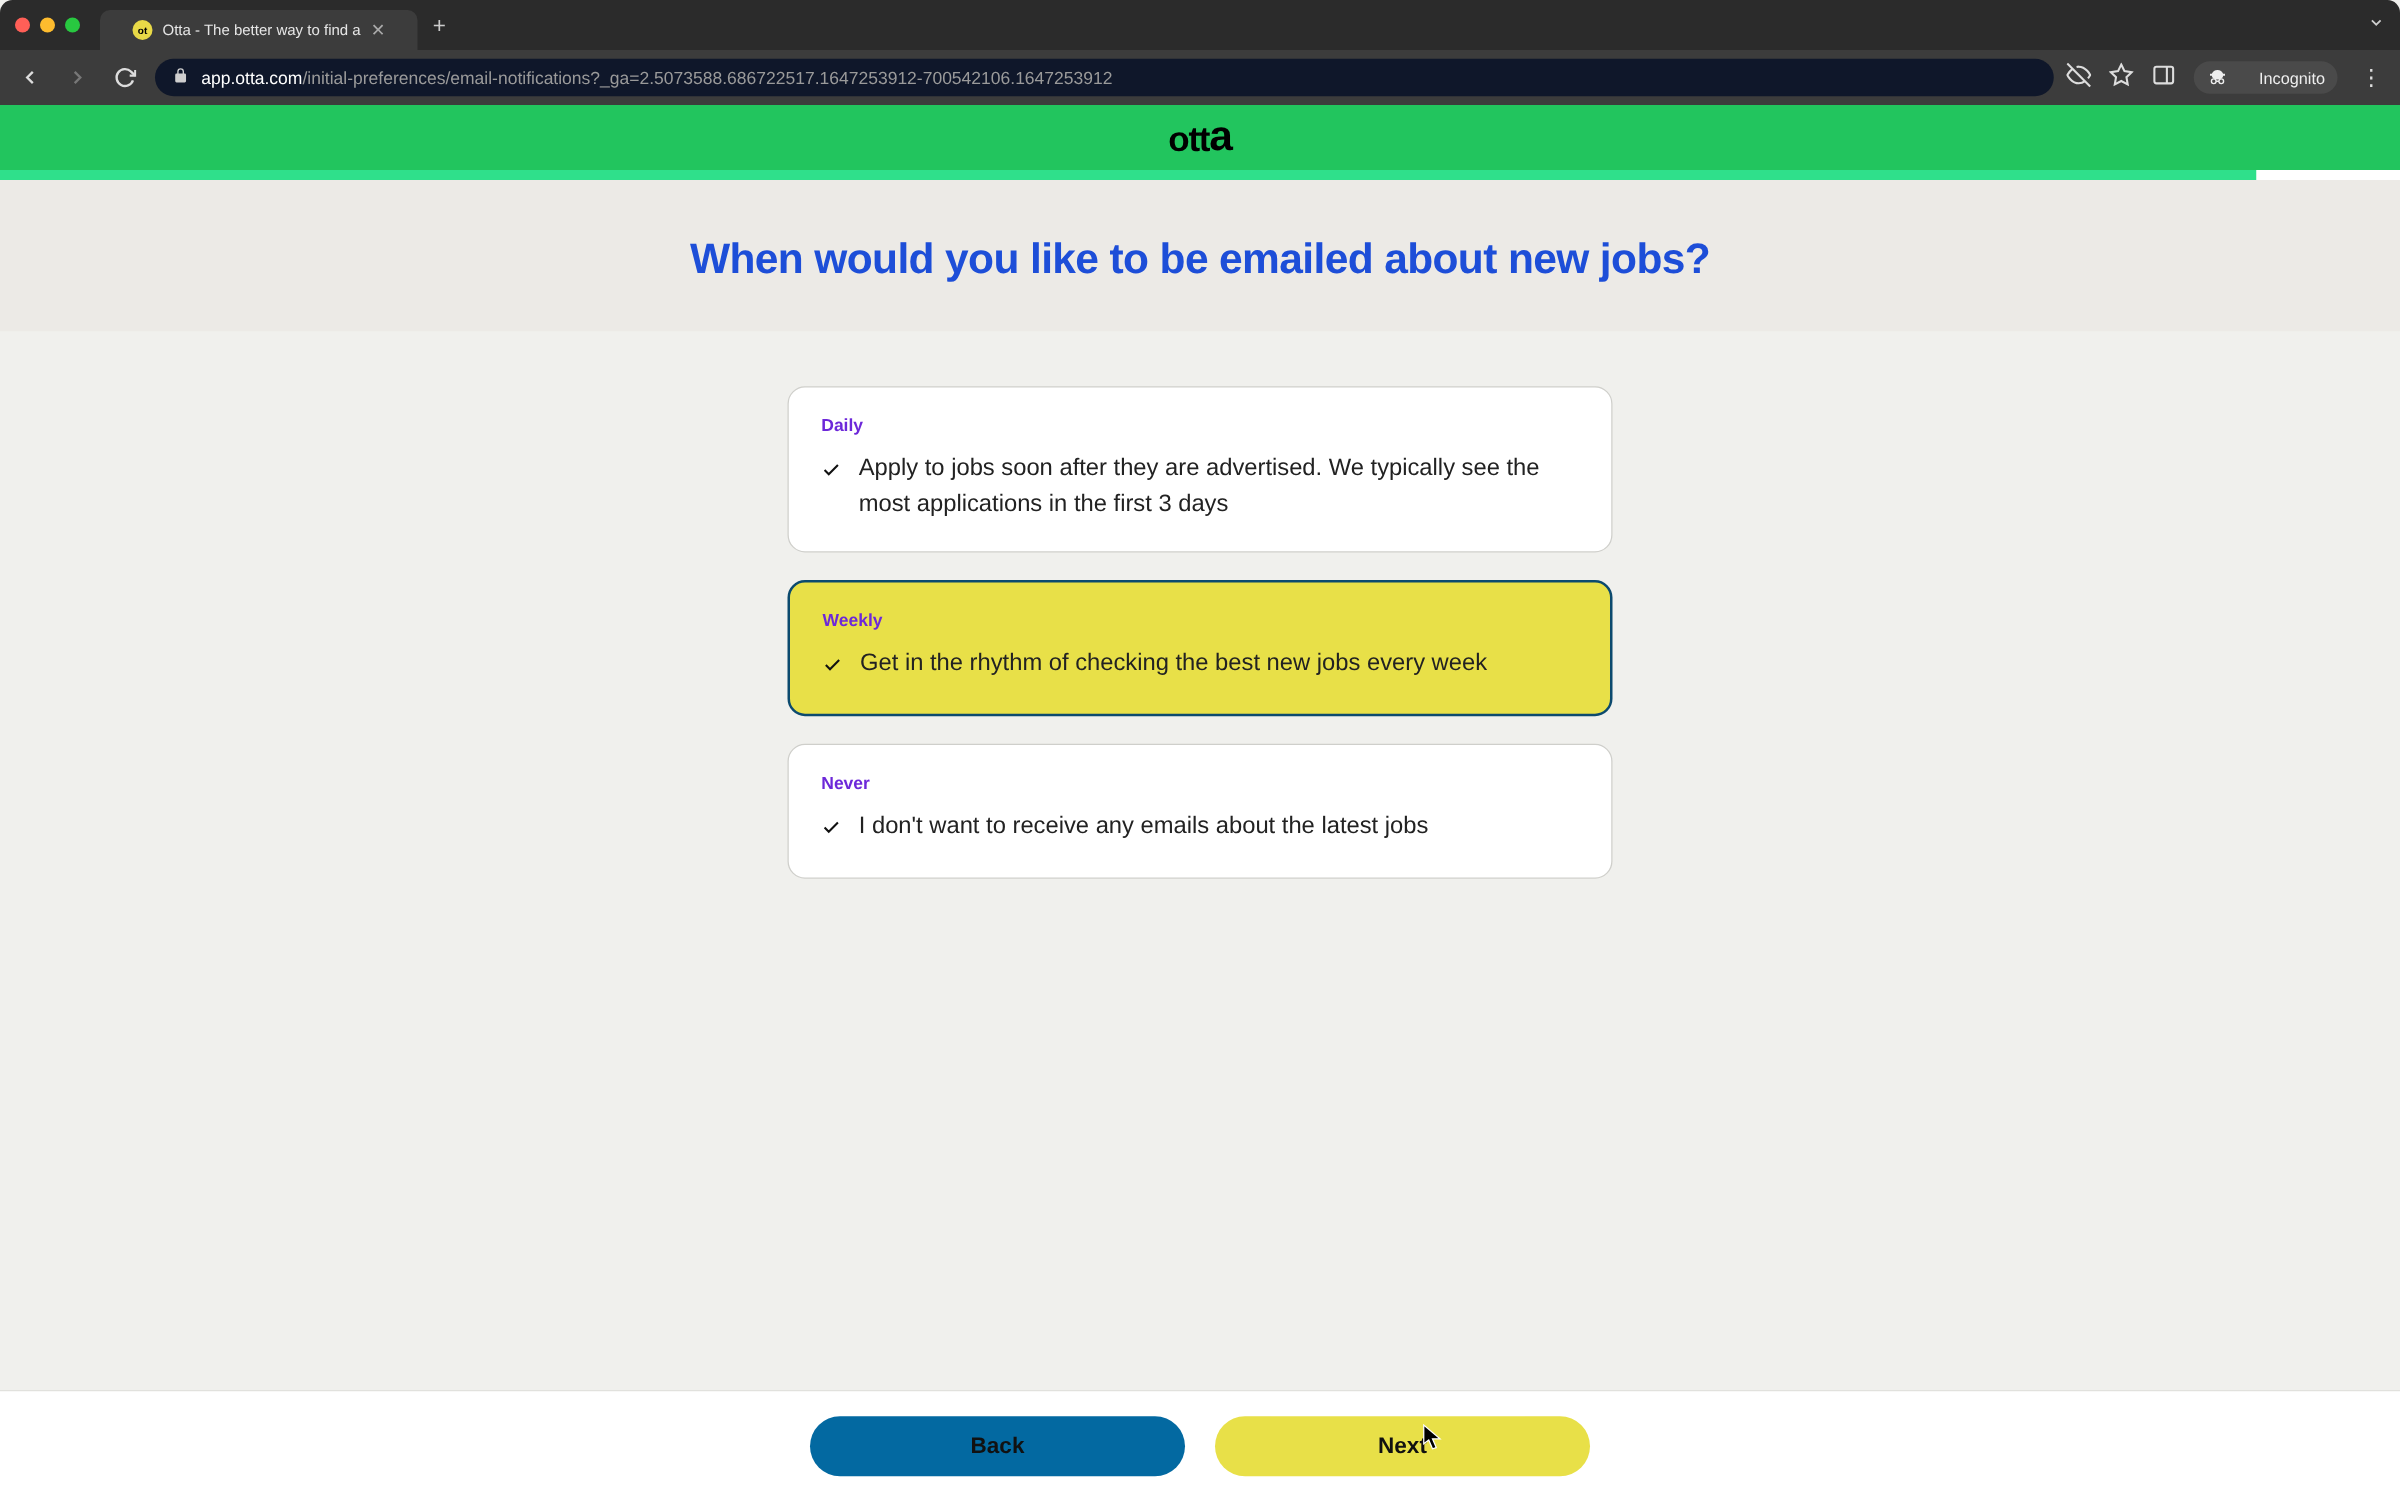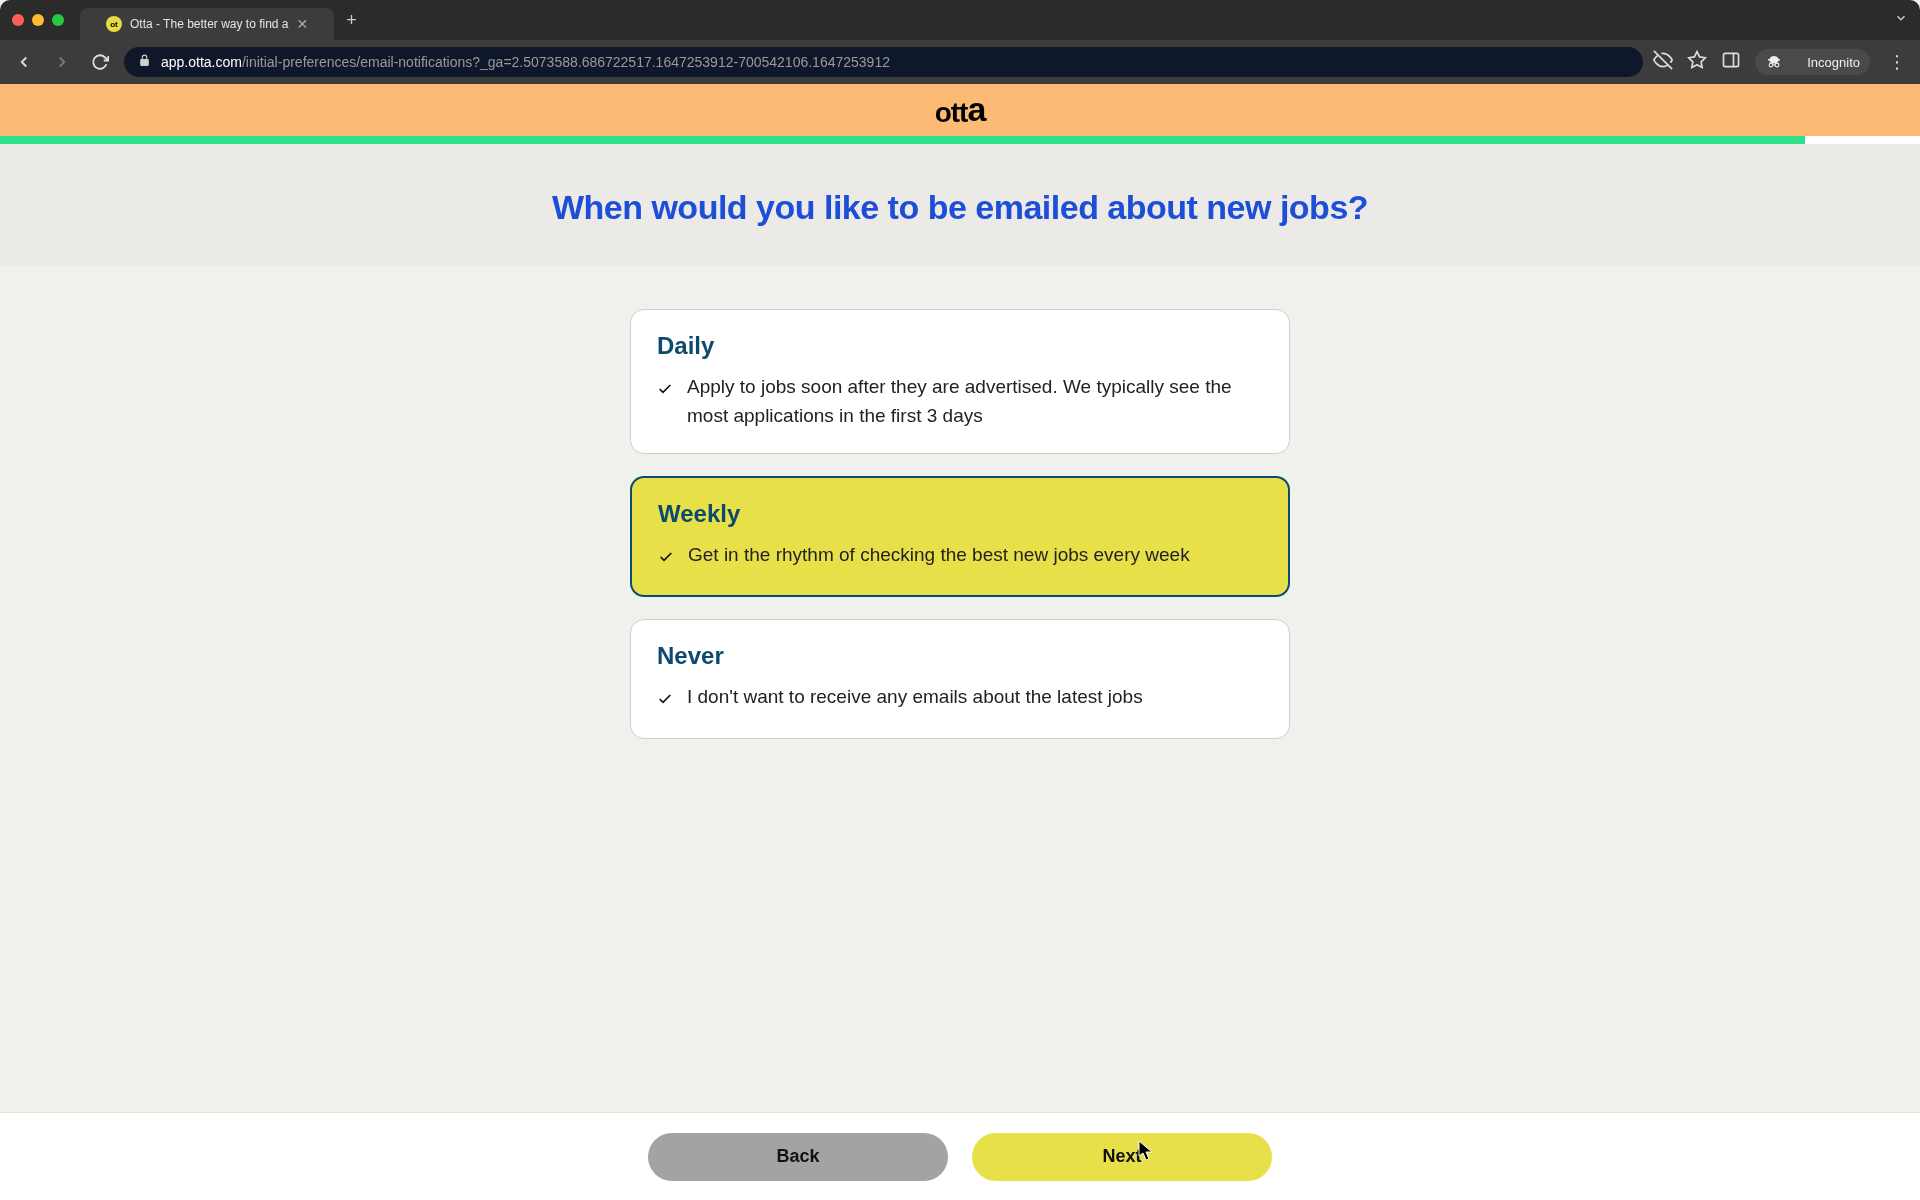--- a/index.html
+++ b/index.html
@@ -150,21 +150,21 @@
       cursor: pointer;
       padding: 0 4px;
     }
     
     .page {
       background: #f0f0ed;
       height: calc(1200px - 84px);
       position: relative;
     }
     .logo-bar {
-      background: #fdba74;
+      background: #22c55e;
       height: 52px;
       display: flex;
       align-items: center;
       justify-content: center;
     }
     .logo {
       font-weight: 900;
       font-size: 28px;
       letter-spacing: -1px;
       color: #000;
@@ -208,22 +208,22 @@
       border-radius: 14px;
       padding: 22px 26px;
       cursor: pointer;
     }
     .option-card.selected {
       background: #e8e048;
       border: 2px solid #0c4a6e;
     }
     .option-title {
       font-weight: 700;
-      font-size: 24px;
-      color: #0c4a6e;
+      font-size: 14px;
+      color: #6d28d9;
       margin-bottom: 12px;
     }
     .bullet {
       display: flex;
       gap: 14px;
       color: #222;
       font-size: 19px;
       line-height: 1.55;
       margin-top: 6px;
     }
@@ -248,21 +248,21 @@
       height: 48px;
       border-radius: 28px;
       font-size: 18px;
       font-weight: 600;
       border: none;
       cursor: pointer;
       padding: 0 36px;
       min-width: 300px;
     }
     .btn-back {
-      background: #a3a3a3;
+      background: #0369a1;
       color: #111;
     }
     .btn-next {
       background: #e8e048;
       color: #111;
     }
     .cursor {
       position: absolute;
       bottom: 34px;
       left: calc(50% + 178px);

